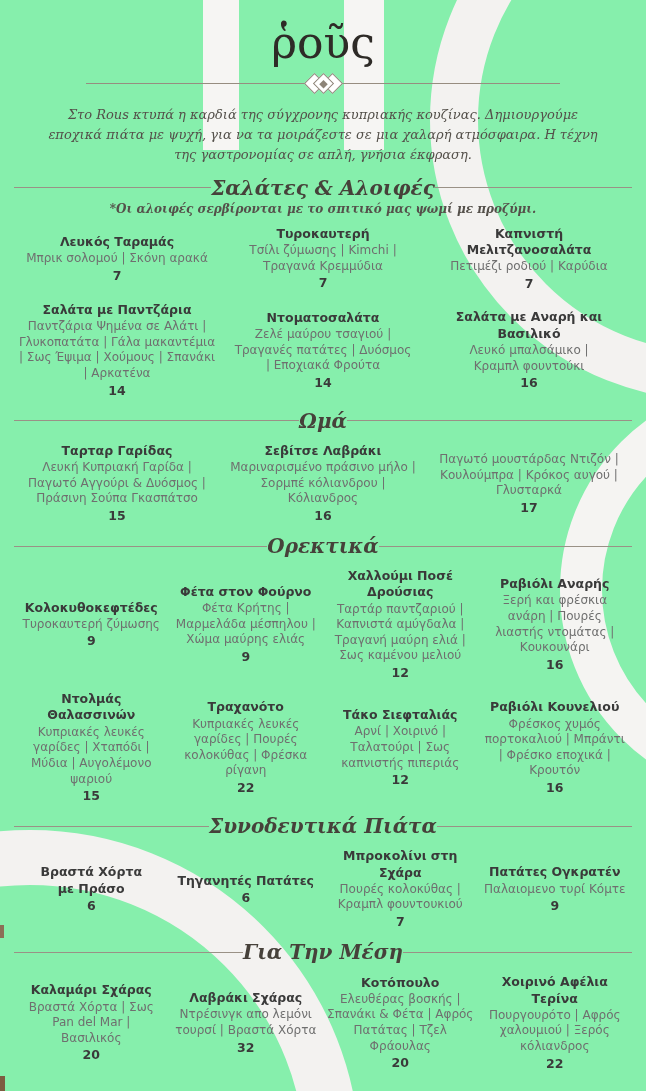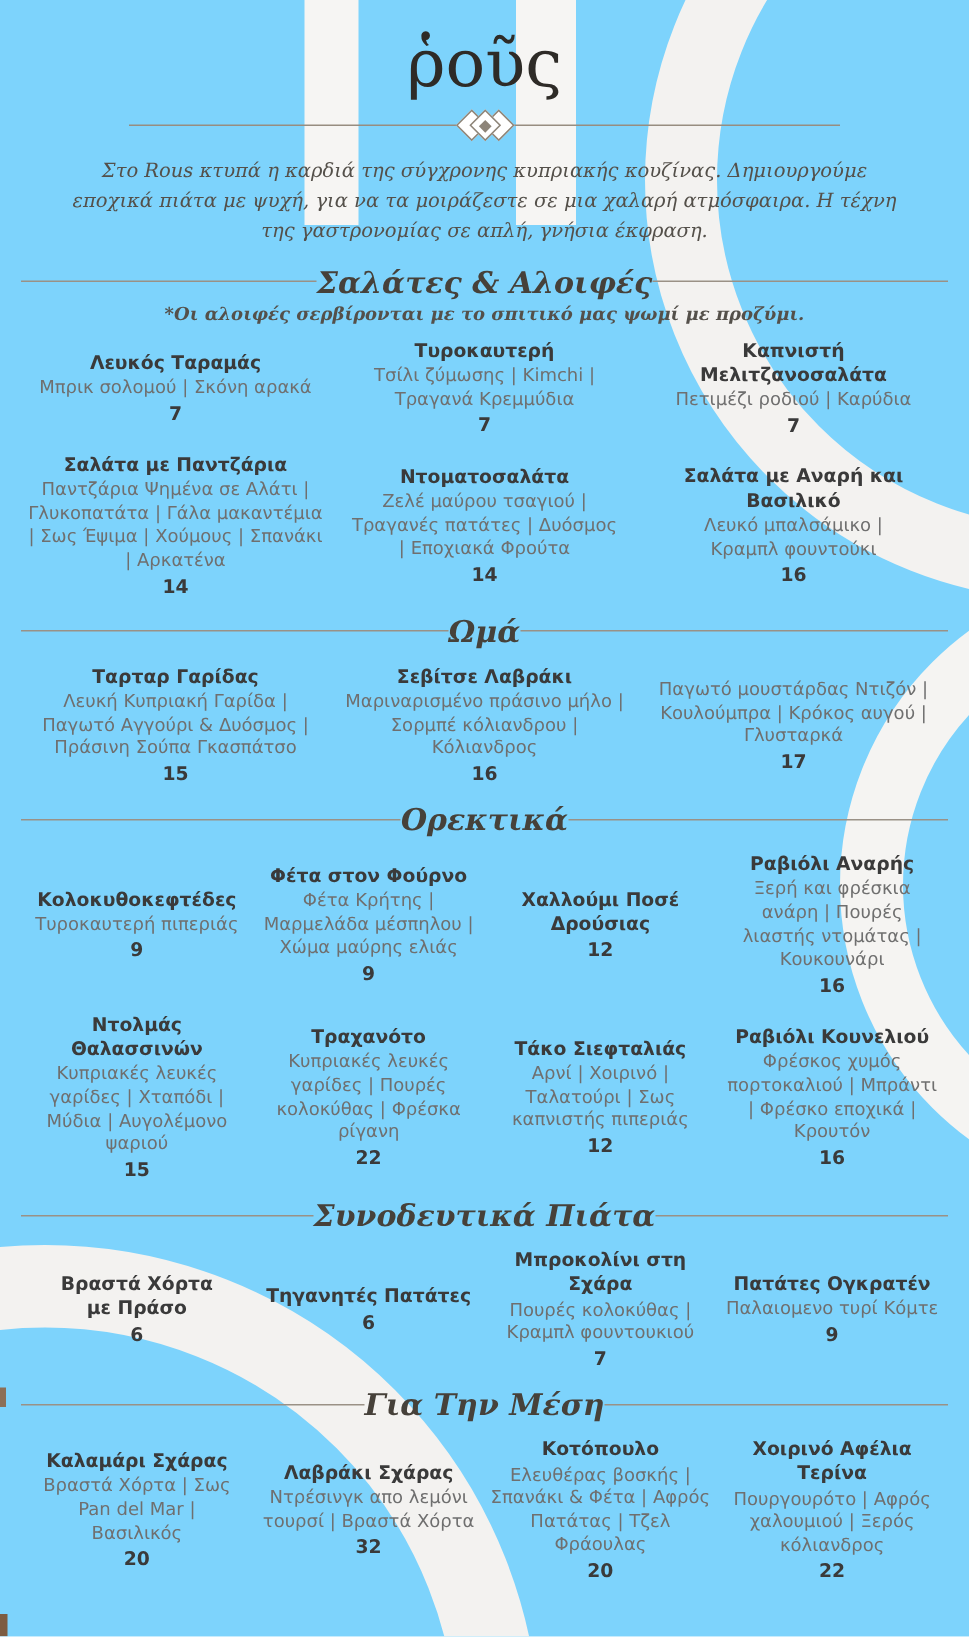--- a/index.html
+++ b/index.html
@@ -2,21 +2,21 @@
 <html><head>
 <meta charset="utf-8">
 <style>
   * { margin: 0; padding: 0; box-sizing: border-box; }
   html, body { background: #ffffff; }
   .page {
     position: relative;
     width: 646px;
     height: 1091px;
     margin: 0 auto;
-    background: #7dd3fc;
+    background: #86efac;
     overflow: hidden;
     font-family: "DejaVu Sans", sans-serif;
     color: #3c3c3c;
   }
   
   .wm { position: absolute; z-index: 0; pointer-events: none; }
   .wm-ring1 { top: -160px; left: 430px; width: 560px; height: 560px;
     border: 48px solid #f3f2f0; border-radius: 50%; }
   .wm-ring2 { top: 830px; left: -300px; width: 660px; height: 660px;
     border: 55px solid #f3f2f0; border-radius: 50%; }
@@ -216,30 +216,31 @@
 
     <div class="section">
       <div class="section-header">
         <div class="rule"></div>
         <div class="section-title">Ορεκτικά</div>
         <div class="rule"></div>
       </div>
       <div class="row cols-4">
         <div class="item">
           <div class="item-name">Κολοκυθοκεφτέδες</div>
-          <div class="item-desc">Τυροκαυτερή πιπεριάς</div>
+          <div class="item-desc">Τυροκαυτερή ζύμωσης</div>
           <div class="item-price">9</div>
         </div>
         <div class="item">
           <div class="item-name">Φέτα στον Φούρνο</div>
           <div class="item-desc">Φέτα Κρήτης | Μαρμελάδα μέσπηλου | Χώμα μαύρης ελιάς</div>
           <div class="item-price">9</div>
         </div>
         <div class="item">
           <div class="item-name">Χαλλούμι Ποσέ Δρούσιας</div>
+          <div class="item-desc">Ταρτάρ παντζαριού | Καπνιστά αμύγδαλα | Τραγανή μαύρη ελιά | Σως καμένου μελιού</div>
           <div class="item-price">12</div>
         </div>
         <div class="item">
           <div class="item-name">Ραβιόλι Αναρής</div>
           <div class="item-desc dw-140">Ξερή και φρέσκια ανάρη | Πουρές λιαστής ντομάτας | Κουκουνάρι</div>
           <div class="item-price">16</div>
         </div>
       </div>
       <div class="row cols-4">
         <div class="item">

